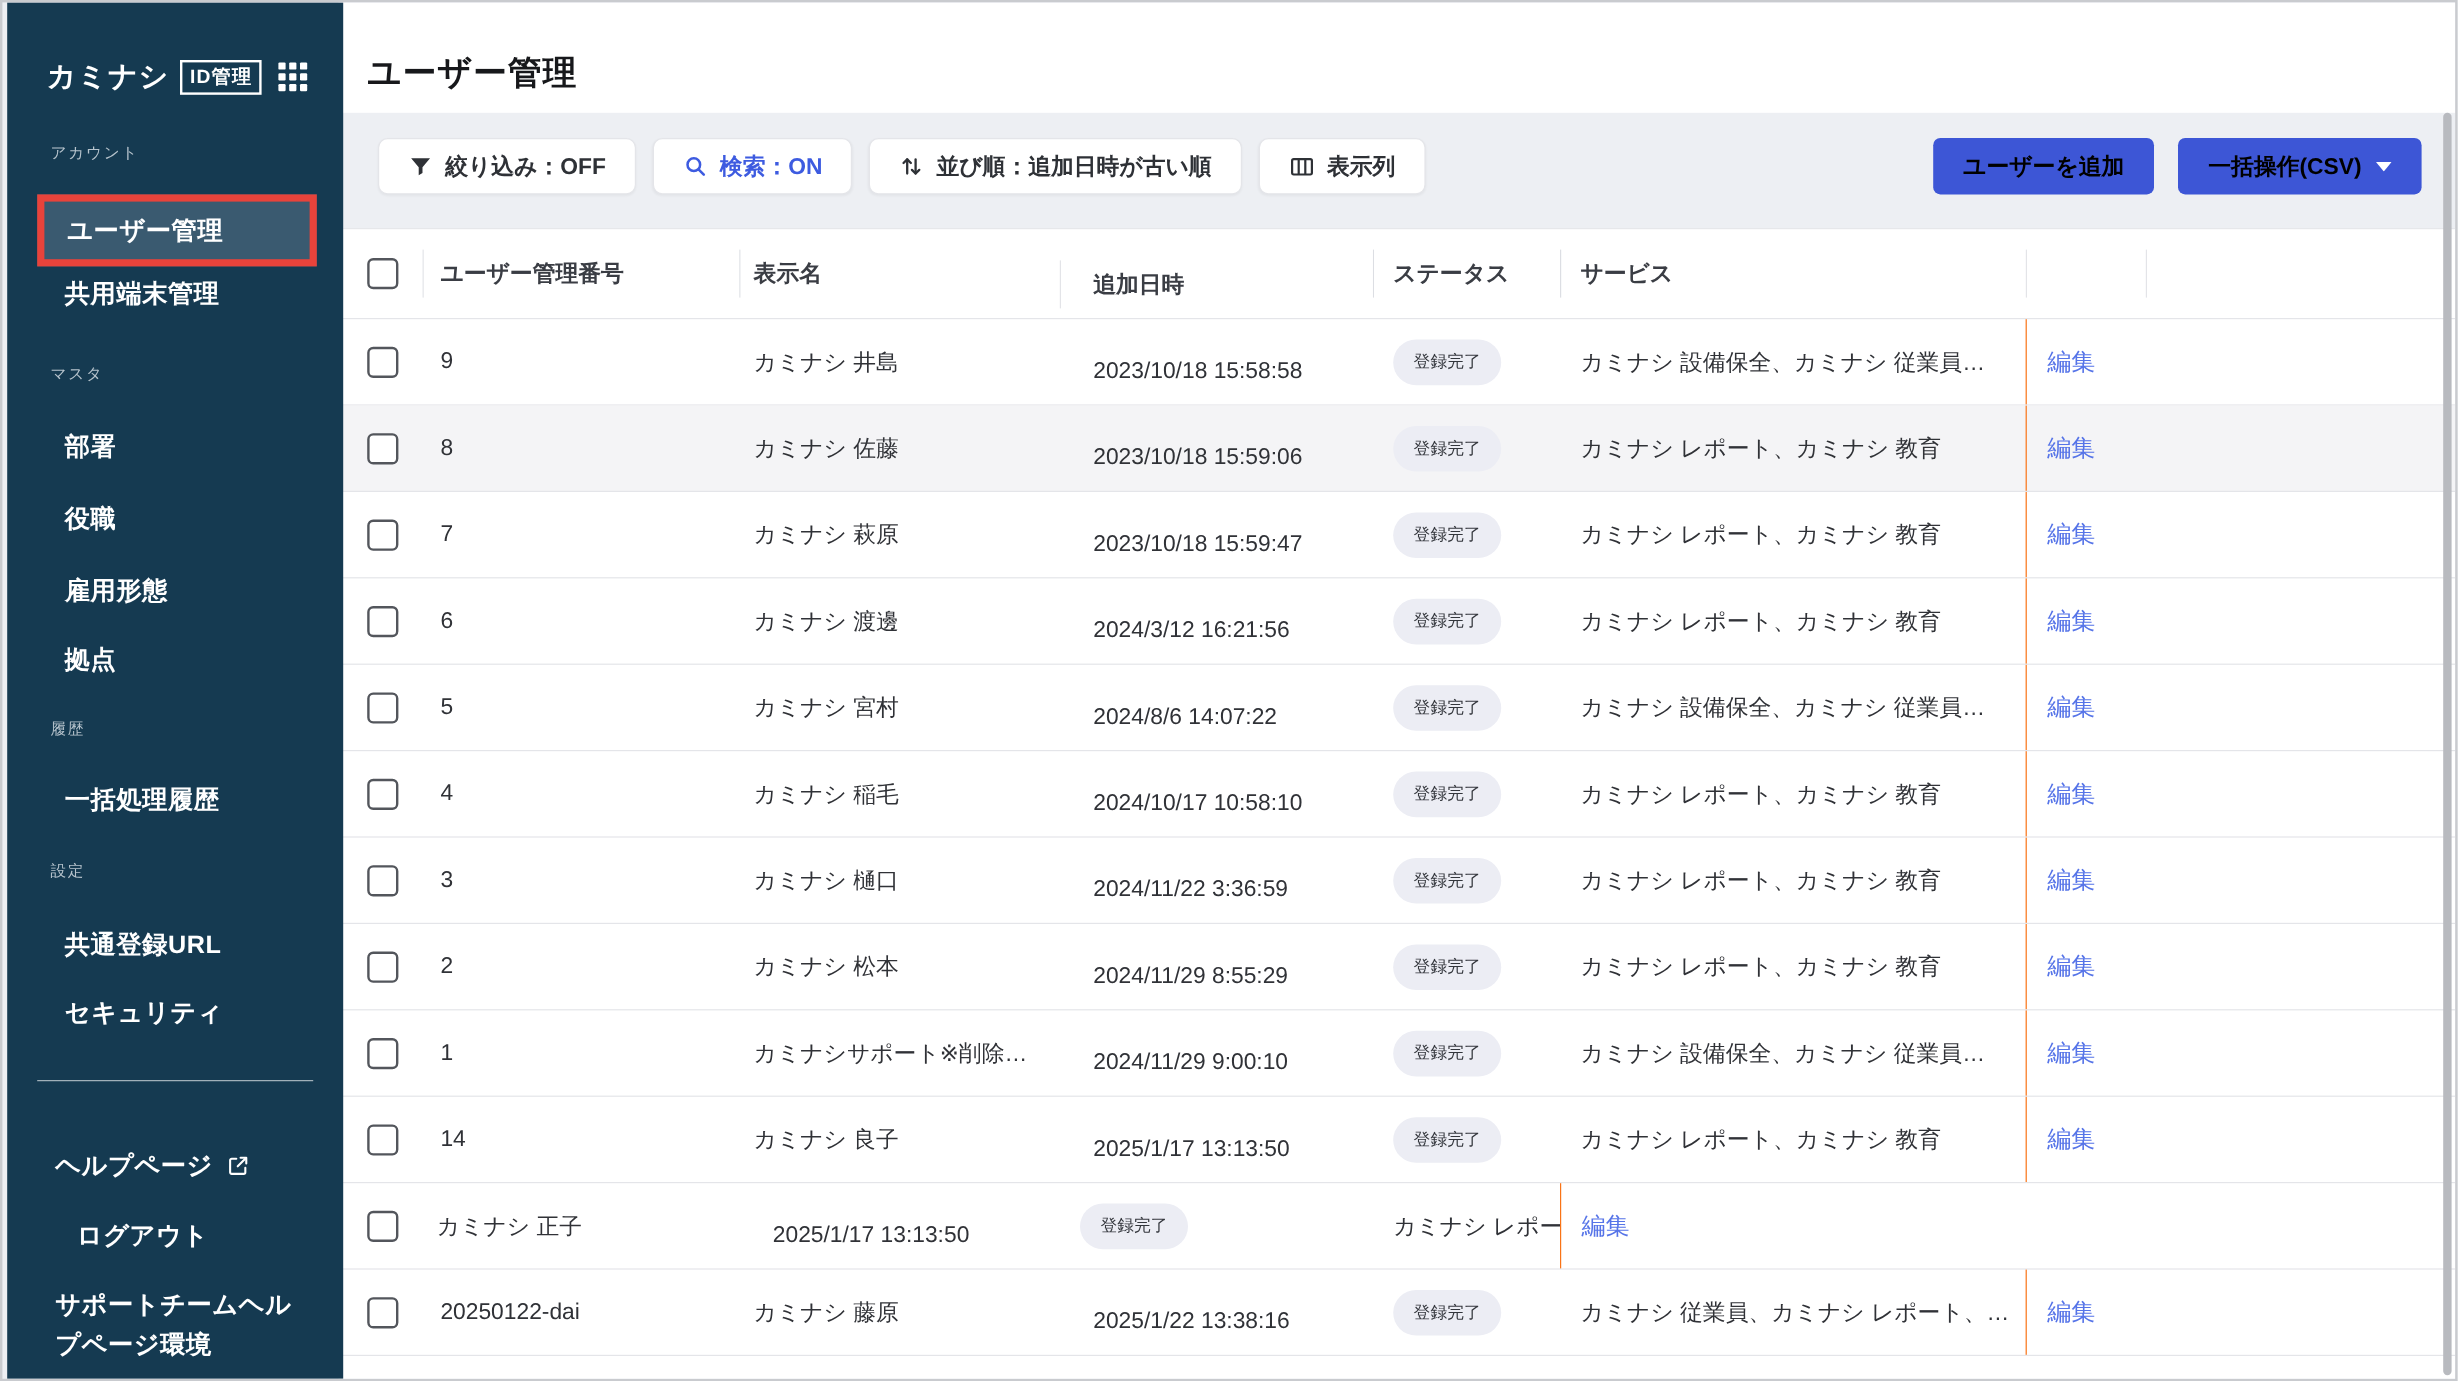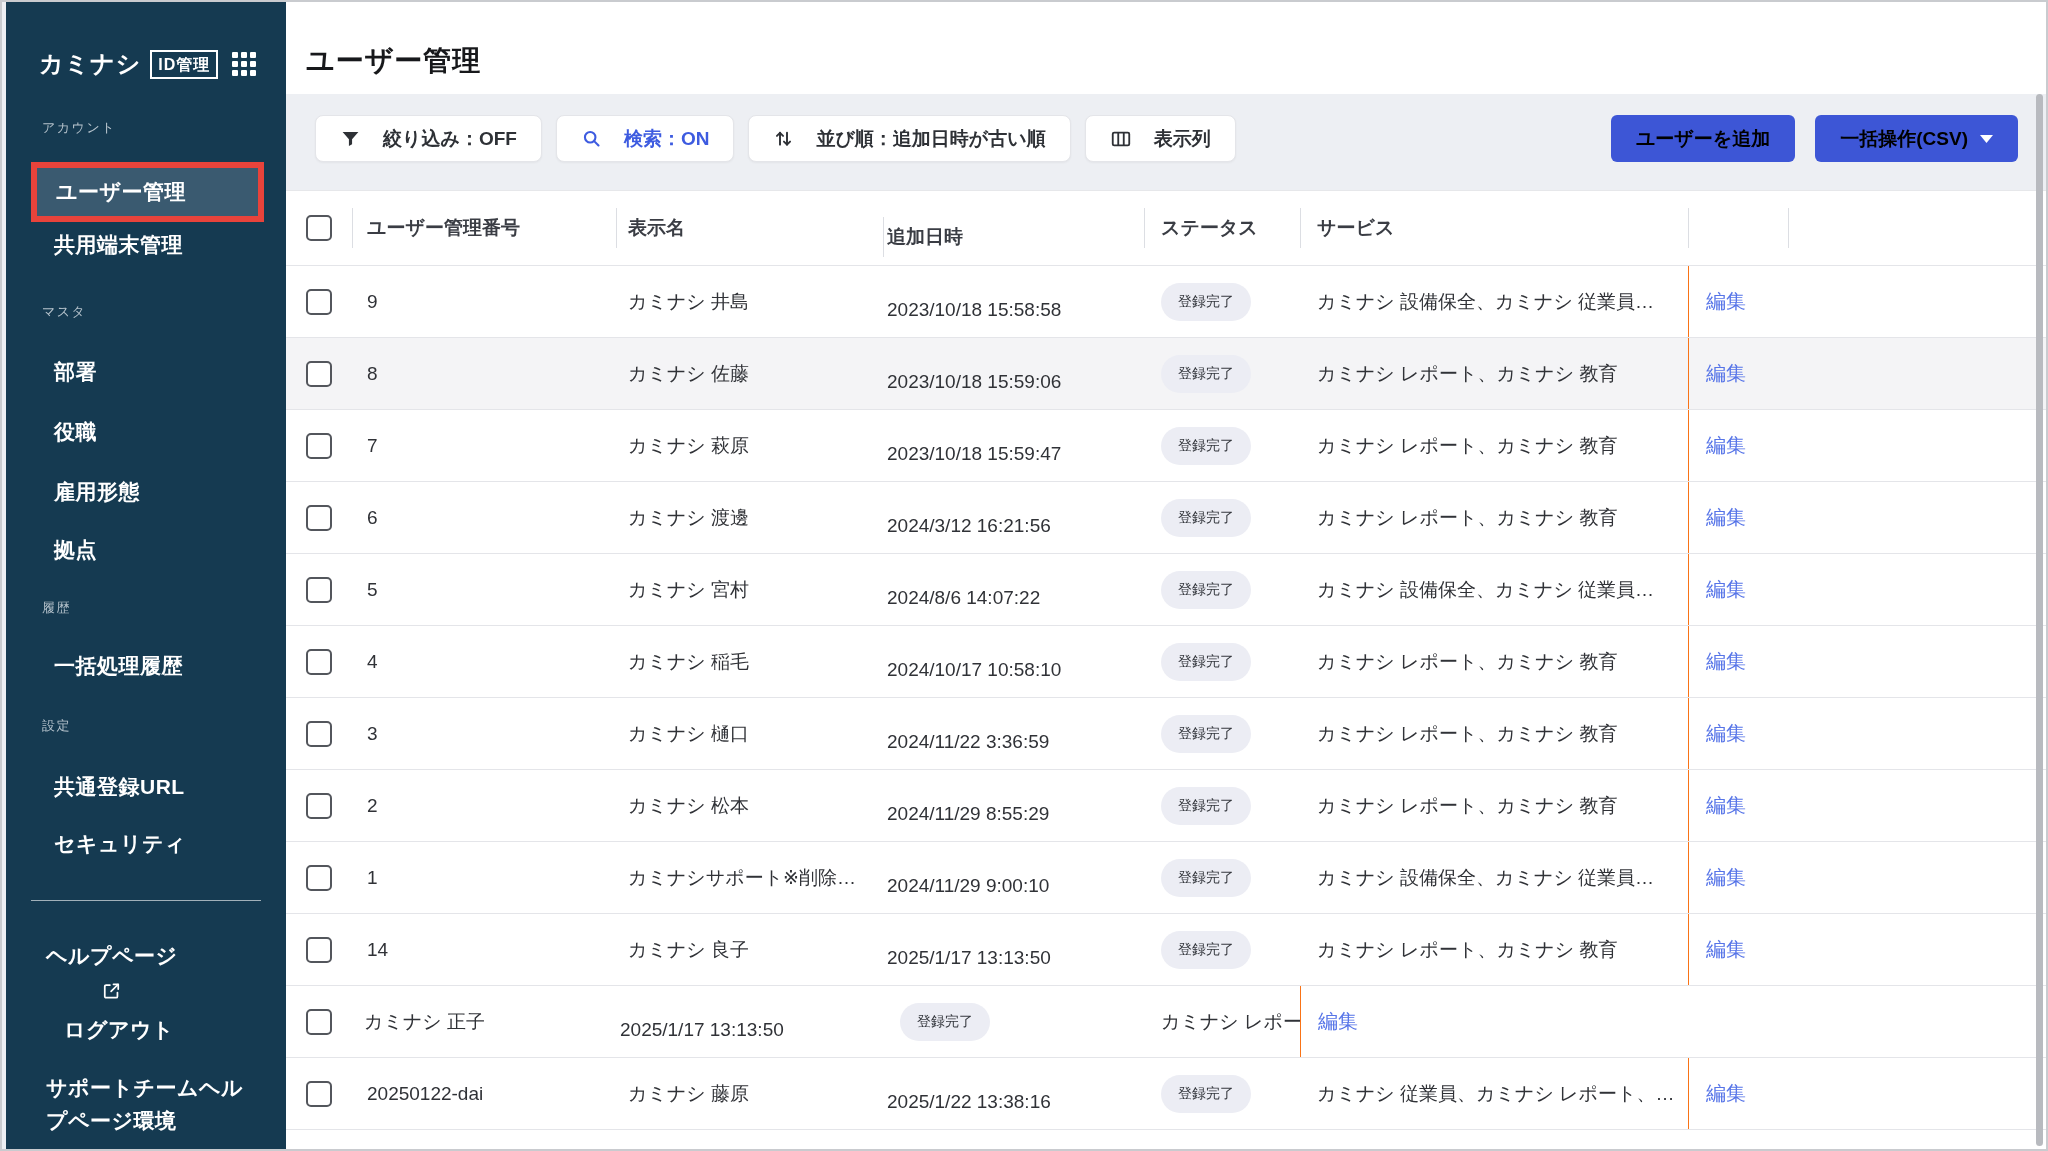--- a/index.html
+++ b/index.html
@@ -15,44 +15,44 @@
   .logo-row { position:absolute; top:62px; left:33px; right:30px; display:flex; align-items:center; transform:translateY(-50%); }
   .logo-text { font-size:24px; font-weight:700; letter-spacing:1px; white-space:nowrap; }
   .logo-badge { margin-left:9px; border:2px solid #fff; padding:0 6px; font-size:16px; font-weight:700; line-height:25px; letter-spacing:1px; white-space:nowrap; }
   .apps-icon { margin-left:auto; display:grid; grid-template-columns:repeat(3,6px); grid-template-rows:repeat(3,6px); gap:3px; cursor:pointer; }
   .apps-icon span { background:#fff; border-radius:1px; }
   .side-label { position:absolute; transform:translateY(-50%); left:36px; font-size:13px; color:#b6c3cc; font-weight:400; letter-spacing:1.5px; white-space:nowrap; }
   .side-row { position:absolute; transform:translateY(-50%); left:48px; font-size:21px; font-weight:700; letter-spacing:0.5px; white-space:nowrap; cursor:pointer; }
   .side-active { position:absolute; left:25px; top:160px; width:233px; height:60px; box-sizing:border-box; border:6px solid #e8433b; background:#3a5a70; display:flex; align-items:center; padding-left:19px; font-size:21px; font-weight:700; letter-spacing:0.5px; cursor:pointer; }
   .side-divider { position:absolute; left:25px; width:230px; top:898px; border-top:1px solid rgba(255,255,255,.6); }
   .side-foot { position:absolute; transform:translateY(-50%); left:40px; font-size:21px; font-weight:700; letter-spacing:0.5px; white-space:nowrap; cursor:pointer; display:flex; align-items:center; gap:12px; }
-  .f-help { top:969px;flex-direction:column; } .f-logout { top:1028px;margin-left:18px; }
+  .f-help { top:969px; } .f-logout { top:1028px;margin-left:18px; }
   .f-support { top:1103px; white-space:normal; width:208px; line-height:1.55; }
 
   
   .main { position:absolute; left:280px; right:0; top:0; bottom:0; }
   .title-band { position:absolute; top:0; left:0; right:0; height:92px; background:#fff; }
   .page-title { position:absolute; left:24px; top:40px; transform:translateY(-50%); font-size:28px; font-weight:700; color:#17181b; letter-spacing:1px; }
 
   .toolbar-left { position:absolute; left:33px; top:113px; display:flex; gap:14px; z-index:2; }
   .toolbar-right { position:absolute; right:28px; top:113px; display:flex; gap:20px; z-index:2; }
-  .tbtn { height:47px; background:#fff; border-radius:8px; display:flex; align-items:center; padding:0 24px; gap:22px; font-size:19px; font-weight:600; color:#2e3136; border:1px solid #e4e5e9; box-shadow:0 1px 2px rgba(30,35,48,.05); cursor:pointer; white-space:nowrap; }
+  .tbtn { height:47px; background:#fff; border-radius:8px; display:flex; align-items:center; padding:0 24px; gap:10px; font-size:19px; font-weight:600; color:#2e3136; border:1px solid #e4e5e9; box-shadow:0 1px 2px rgba(30,35,48,.05); cursor:pointer; white-space:nowrap; }
   .tbtn.search { color:#3d5be0; }
   .bbtn { height:47px; background:#3d56d6; border-radius:6px; color:#000000; display:flex; align-items:center; padding:0 25px; gap:12px; font-size:19px; font-weight:600; border:none; cursor:pointer; white-space:nowrap; }
 
   
   .table { position:absolute; top:188px; left:0; right:0; bottom:0; background:#fff; border-top:1px solid #e6e7ea; }
   .trow { display:grid; grid-template-columns:70px 264px 267px 261px 156px 388px 100px 1fr; align-items:center; height:72px; border-bottom:1px solid #e4e5e9; box-sizing:border-box; }
   .trow.thead { height:75px; }
   .trow.hl { background:#f4f4f6; }
   .cell { font-size:19px; color:#303237; white-space:nowrap; overflow:hidden; text-overflow:clip; height:100%; display:flex; align-items:center; box-sizing:border-box; }
   .c-cb  { padding-left:24px; }
   .c-num { padding-left:15px; }
   .c-name{ padding-left:12px; }
-  .c-date{ padding-left:4px;margin-top:17px; }
+  .c-date{ padding-left:28px;margin-top:17px; }
   .c-status{ padding-left:17px; }
   .c-svc { padding-left:17px; }
   .c-edit{ padding-left:17px; border-left:1px solid #f97316; }
   .thead .cell { font-size:19px; font-weight:600; color:#3a3d44; position:relative; }
   .thead .cell.hdv::before { content:""; position:absolute; left:0; top:17px; bottom:17px; width:1px; background:#dcdee3; }
   .thead .c-edit { border-left:none; }
   .thead .c-edit::before, .thead .c-rest::before { content:""; position:absolute; left:0; top:17px; bottom:17px; width:1px; background:#dcdee3; }
   .cb { width:26px; height:26px; border:2.5px solid #53565c; border-radius:5px; background:#fff; box-sizing:border-box; cursor:pointer; flex:none; }
   .badge { display:inline-flex; align-items:center; height:38px; padding:0 17px; background:#ecedf4; border-radius:19px; font-size:14px; color:#33363c; }
   .edit-link { color:#5674e8; font-size:20px; cursor:pointer; }

